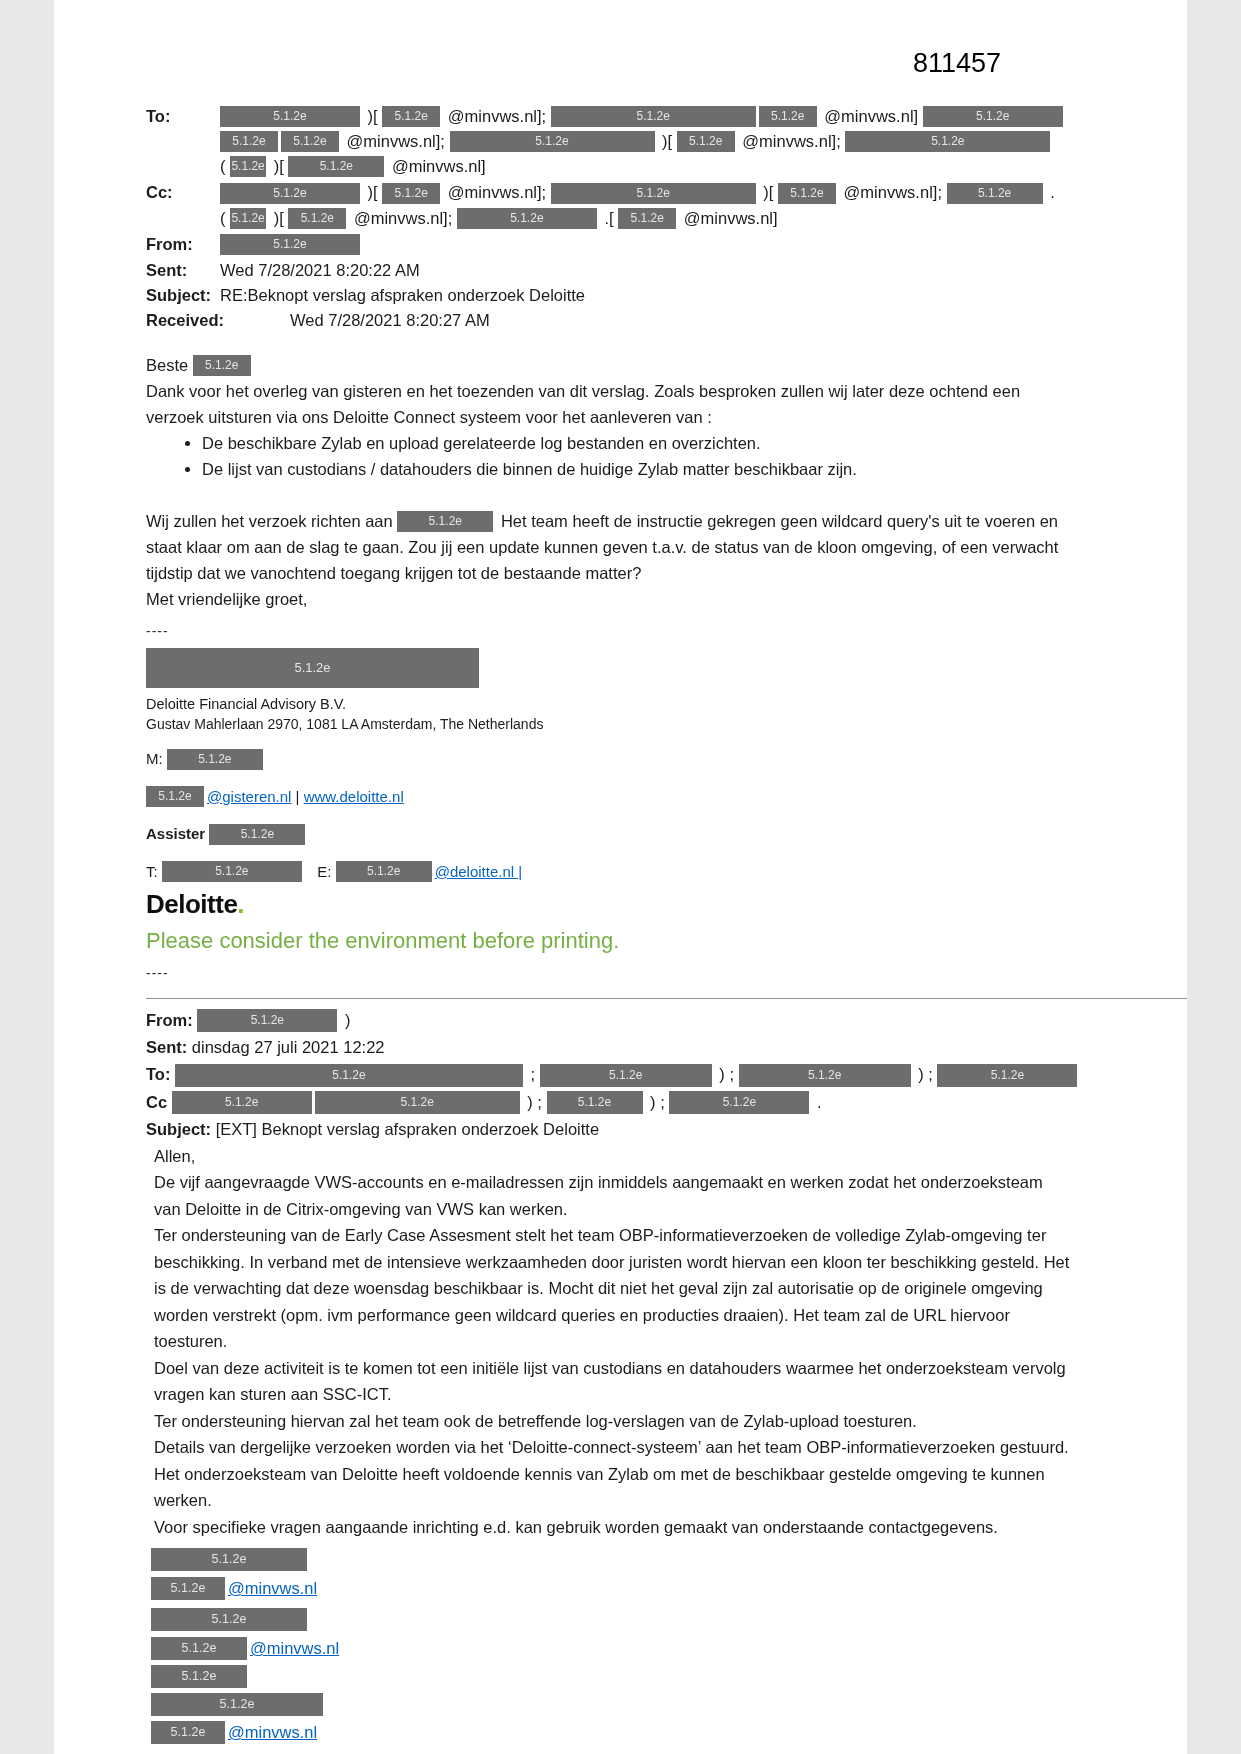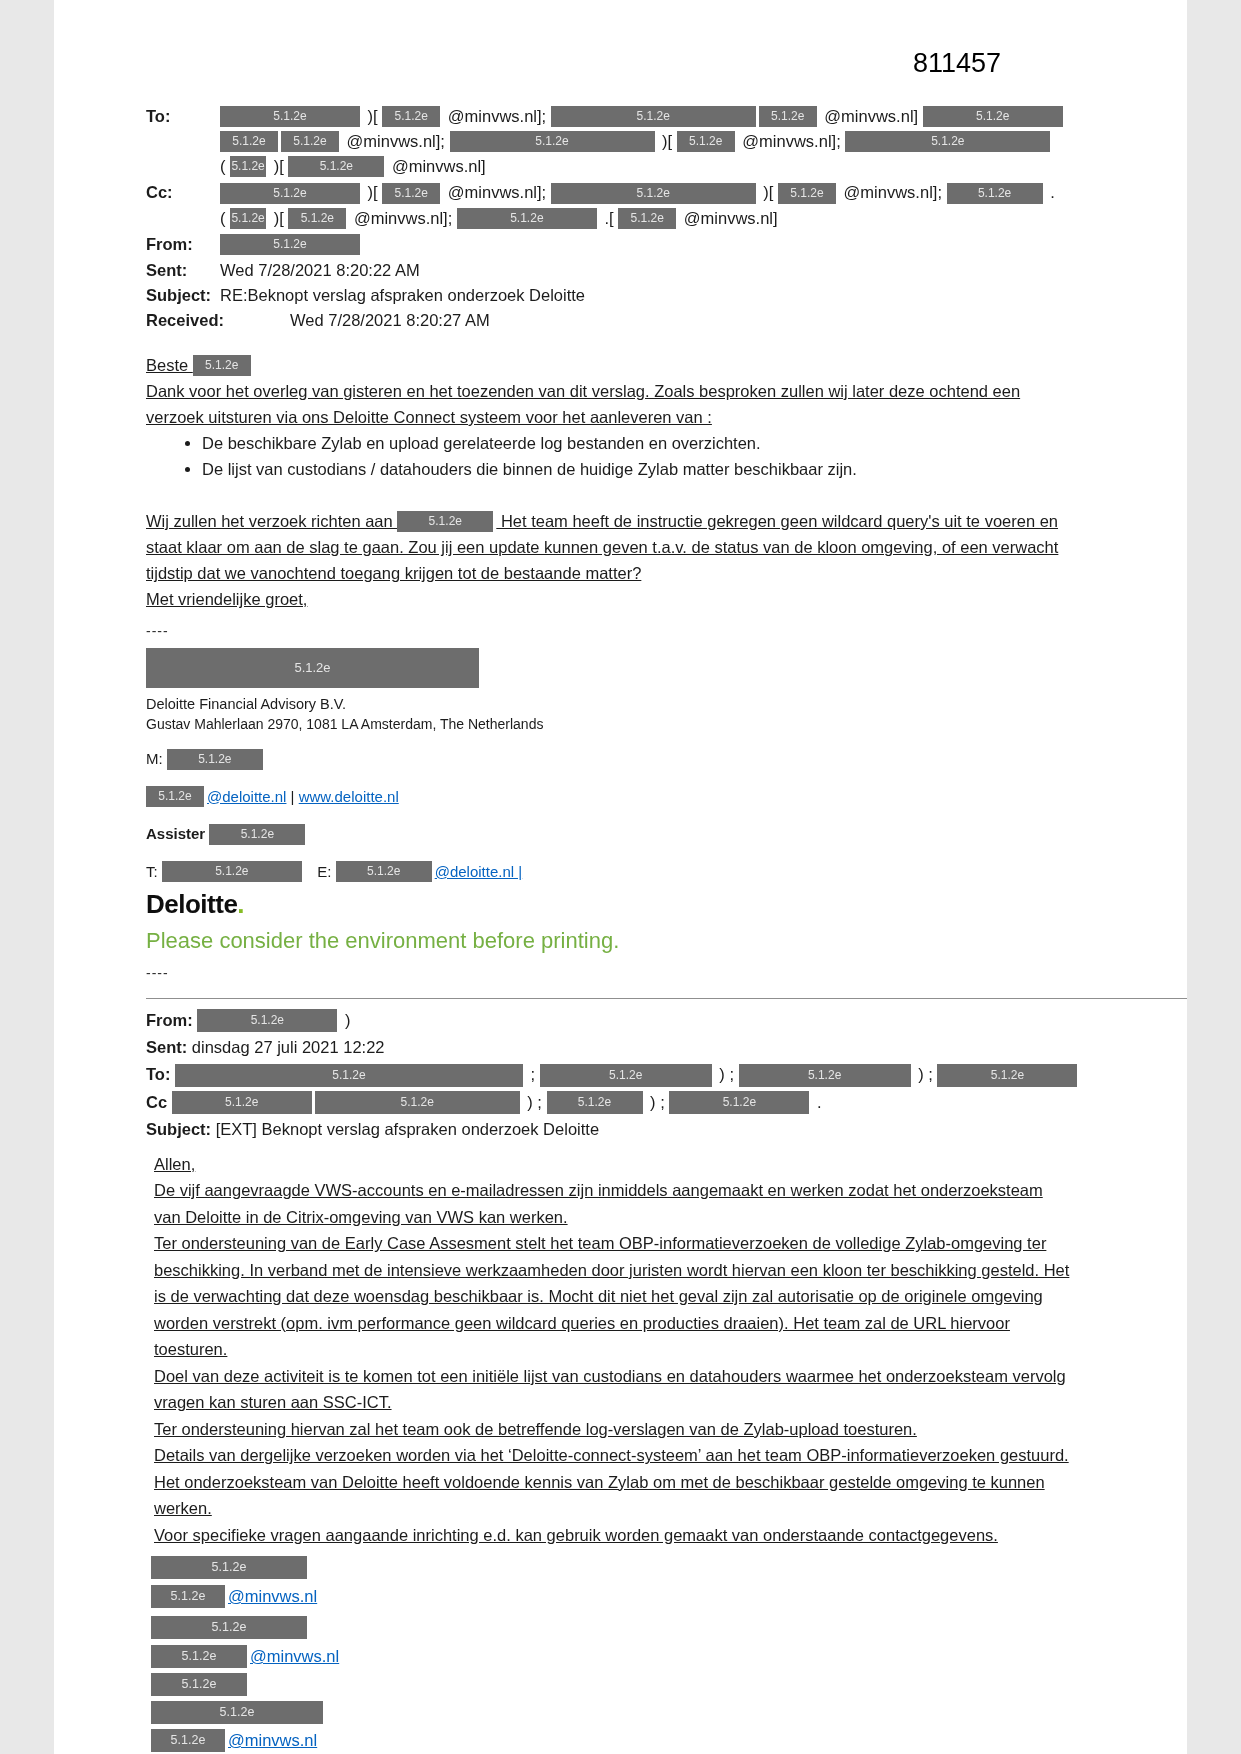--- a/index.html
+++ b/index.html
@@ -22,21 +22,21 @@
   .rxs{width:36px}.rsm{width:58px}.rsm2{width:74px}.rmd{width:96px}
   .rlg{width:140px}.rml{width:172px}.rxl{width:205px}.rxxl{width:348px}
   .rbig{width:156px;height:44px;line-height:44px;font-size:13px;display:block;margin:6px 0;}
   .rsig{width:333px;height:40px;line-height:40px;font-size:13px;display:block;margin:4px 0 6px 0;}
 
   .lnk{color:#0563c1;text-decoration:underline;cursor:pointer;}
   .hb{font-weight:bold;}
 
   
   .body1{font-size:16.5px;line-height:26px;width:918px;margin-top:20px;}
-  .body1 p,.body2 p{margin:0;text-decoration:underline;}
+  .body1 p,.body2 p{margin:0;}
   ul.bullets{margin:0 0 0 38px;padding:0 0 0 18px;}
   ul.bullets li{margin:0;}
   .gap{height:26px;}
   .dashes{font-size:14px;letter-spacing:1px;color:#333;margin:6px 0 2px 0;}
 
   
   .sig{margin-top:4px;}
   .sig-company{font-size:14.5px;line-height:20px;}
   .sig-address{font-size:14px;line-height:20px;}
   .sig-line{font-size:15px;line-height:23px;margin-top:13px;}
@@ -44,21 +44,21 @@
   .logo .dot{color:#86bc25;}
   .greenline{color:#76b043;font-size:22px;margin-top:8px;}
 
   .sep{border-top:1px solid #8f8f8f;width:1058px;margin:12px 0 8px 0;}
 
   
   .hdr2{font-size:16.5px;line-height:27px;}
   .hdr2 .hline{margin:0;}
   .hdr2 .redact{height:23px;line-height:23px;}
 
-  .body2{font-size:16.5px;line-height:26.5px;width:918px;margin-top:8px;padding-left:8px;}
+  .body2{font-size:16.5px;line-height:26.5px;width:918px;margin-top:0;padding-left:8px;}
 
   .contacts{margin-top:8px;padding-left:5px;font-size:16.5px;}
   .contact-row{margin:3px 0;}
   .contact-row .redact{height:23px;line-height:23px;font-size:12.5px;}
   .closing2{font-size:17px;margin-top:6px;padding-left:8px;}
 </style>
 </head>
 <body>
 
 <div class="page">
@@ -105,21 +105,21 @@
       <p>Met vriendelijke groet,</p>
       <div class="dashes">----</div>
 
       <div class="sig">
         <div>
             <span class="redact rsig">5.1.2e</span>
           </div>
         <div class="sig-company">Deloitte Financial Advisory B.V.</div>
         <div class="sig-address">Gustav Mahlerlaan 2970, 1081 LA Amsterdam, The Netherlands</div>
         <div class="sig-line"><span> M: </span><span class="redact rmd">5.1.2e</span></div>
-        <div class="sig-line"><span class="redact rsm">5.1.2e</span><a class="lnk">@deloitte.nl</a><span>  |  </span><a class="lnk">www.deloitte.nl</a></div>
+        <div class="sig-line"><span class="redact rsm">5.1.2e</span><a class="lnk">@gisteren.nl</a><span>  |  </span><a class="lnk">www.deloitte.nl</a></div>
         <div class="sig-line"><span class="hb">Assister </span><span class="redact rmd">5.1.2e</span></div>
         <div class="sig-line"><span> T: </span><span class="redact rlg">5.1.2e</span><span> &nbsp;&nbsp;E: </span><span class="redact rmd">5.1.2e</span><a class="lnk">@deloitte.nl |</a></div>
         <div class="logo"><span>Deloitte</span><span class="dot">.</span></div>
         <div class="greenline">Please consider the environment before printing.</div>
         <div class="dashes">----</div>
       </div>
     </div>
 
     <div class="sep"></div>
 

